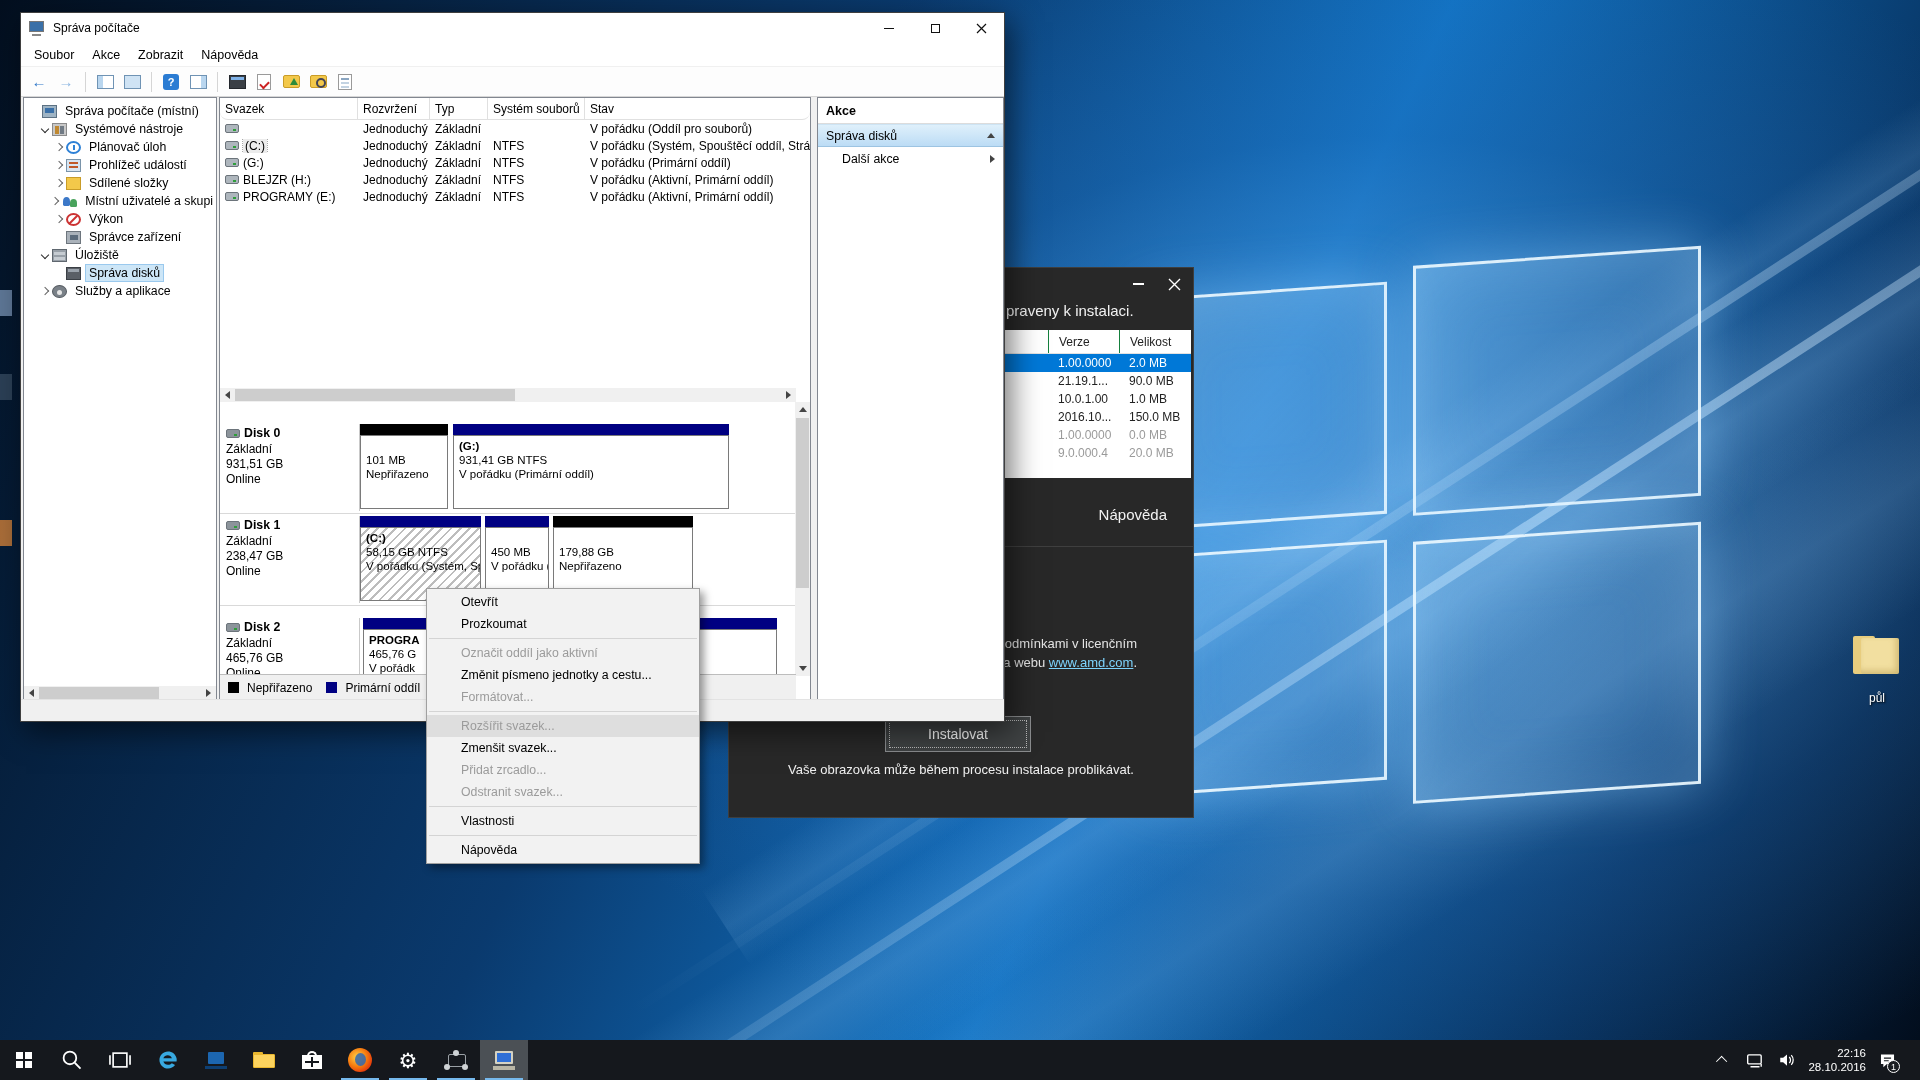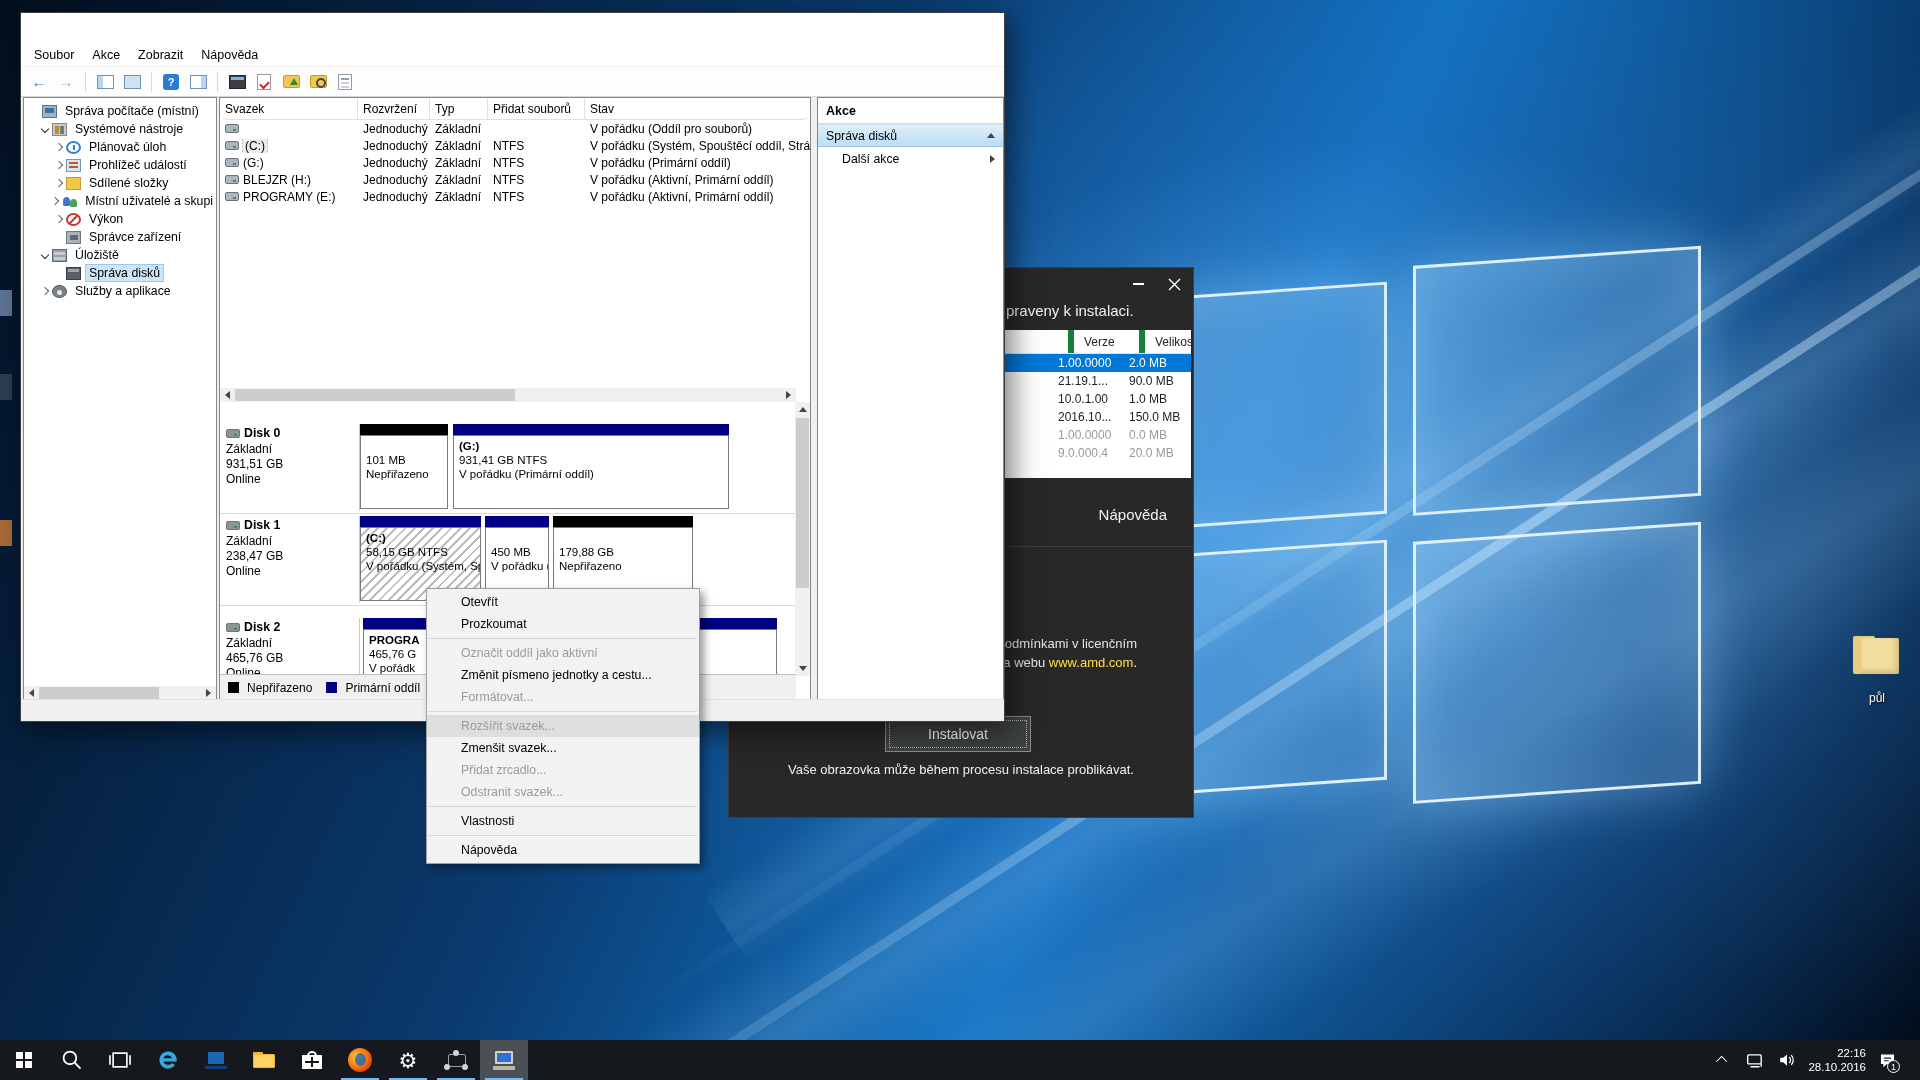--- a/index.html
+++ b/index.html
@@ -48,28 +48,28 @@
   
   .inst { position:absolute; left:728px; top:267px; width:466px; height:551px; z-index:5;
     background:#282828; border:1px solid #3e3e3e; color:#eee; }
   .inst .cap { position:absolute; top:6px; right:8px; display:flex; gap:14px; }
   .inst .capbtn { width:22px; height:20px; display:flex; align-items:center; justify-content:center; }
   .inst .minbar { width:11px; height:1.5px; background:#fff; }
   .inst .subtitle { position:absolute; left:277px; top:34px; font-size:15px; color:#f2f2f2; }
   .itable { position:absolute; left:60px; top:62px; width:402px; height:148px; background:#fff; color:#222; font-size:12px; overflow:hidden; }
   .irow { display:grid; grid-template-columns:259px 71px 1fr; height:18px; align-items:center; }
   .irow.hdr { height:24px; border-bottom:1px solid #e2e2e2; font-size:12px; }
-  .irow.hdr .c { border-left:6px solid #15803d; height:100%; display:flex; align-items:center;margin-left:20px; }
+  .irow.hdr .c { border-left:1px solid #15803d; height:100%; display:flex; align-items:center; }
   .irow .c { padding-left:10px; }
   .irow.sel { background:#0078d7; color:#fff; }
   .irow.dim { color:#9a9a9a; }
   .inst .switch { position:absolute; right:26px; top:238px; font-size:15px; color:#f2f2f2; }
   .inst .hr { position:absolute; left:0; right:0; top:278px; height:1px; background:#3f3f3f; }
   .inst .lic { position:absolute; right:56px; top:366px; text-align:right; font-size:13px; line-height:19px; color:#e4e4e4; }
-  .inst .lic a { color:#fde047; }
+  .inst .lic a { color:#7dd3fc; text-decoration:underline; }
   .instbtn { position:absolute; left:156px; top:448px; width:146px; height:36px; background:#3f4243;
     border:1px solid #8a8c8e; outline:1px dotted #b8b8b8; outline-offset:-5px; color:#fff; font-size:14px;
     display:flex; align-items:center; justify-content:center; }
   .inst .warn { position:absolute; left:0; right:0; top:494px; text-align:center; font-size:13px; color:#f0f0f0; }
 
   
   .cmwin { position:absolute; left:20px; top:12px; width:985px; height:710px; z-index:10;
     background:#fff; border:1px solid #3f3f3f; box-shadow:6px 10px 28px rgba(0,0,0,.55); }
   .titlebar { position:absolute; left:0; top:0; right:0; height:30px; background:#fff; display:flex; align-items:center; }
   .titlebar .appico { width:18px; height:15px; margin:0 6px 0 8px; position:relative; }
@@ -296,20 +296,40 @@
     <div class="hr"></div>
     <div class="lic">
       <div><span>s podmínkami v licenčním</span></div>
       <div><span>na webu </span><a>www.amd.com</a><span>.</span></div>
     </div>
     <div class="instbtn">Instalovat</div>
     <div class="warn">Vaše obrazovka může během procesu instalace problikávat.</div>
   </div>
 
   <div class="cmwin">
+    <div class="titlebar">
+      <div class="appico">
+          <div class="scr"></div>
+          <div class="base"></div>
+        </div>
+      <div class="t">Správa počítače</div>
+      <div class="capbtns">
+        <div class="cbtn">
+            <div class="bar"></div>
+          </div>
+        <div class="cbtn">
+            <div class="box"></div>
+          </div>
+        <div class="cbtn">
+          <svg width="11" height="11" viewBox="0 0 11 11">
+              <path d="M1 1l9 9M10 1L1 10" stroke="#111" stroke-width="1.2"></path>
+            </svg>
+        </div>
+      </div>
+    </div>
 
     <div class="menubar">
       <span>Soubor</span>
       <span>Akce</span>
       <span>Zobrazit</span>
       <span>Nápověda</span>
     </div>
 
     <div class="toolbar">
       <div class="tbtn">
@@ -451,21 +471,21 @@
               <span class="tri right"></span>
             </div>
         </div>
       </div>
 
       <div class="centerpane">
         <div class="volhdr">
           <div class="hc">Svazek</div>
           <div class="hc">Rozvržení</div>
           <div class="hc">Typ</div>
-          <div class="hc">Přidat souborů</div>
+          <div class="hc">Systém souborů</div>
           <div class="hc" style="border-right:none">Stav</div>
         </div>
         <div class="vrow">
           <div class="c c0">
               <span class="i-hdd"></span>
               <span class="nm"></span>
             </div>
           <div class="c">Jednoduchý</div>
             <div class="c">Základní</div>
           <div class="c"></div>

